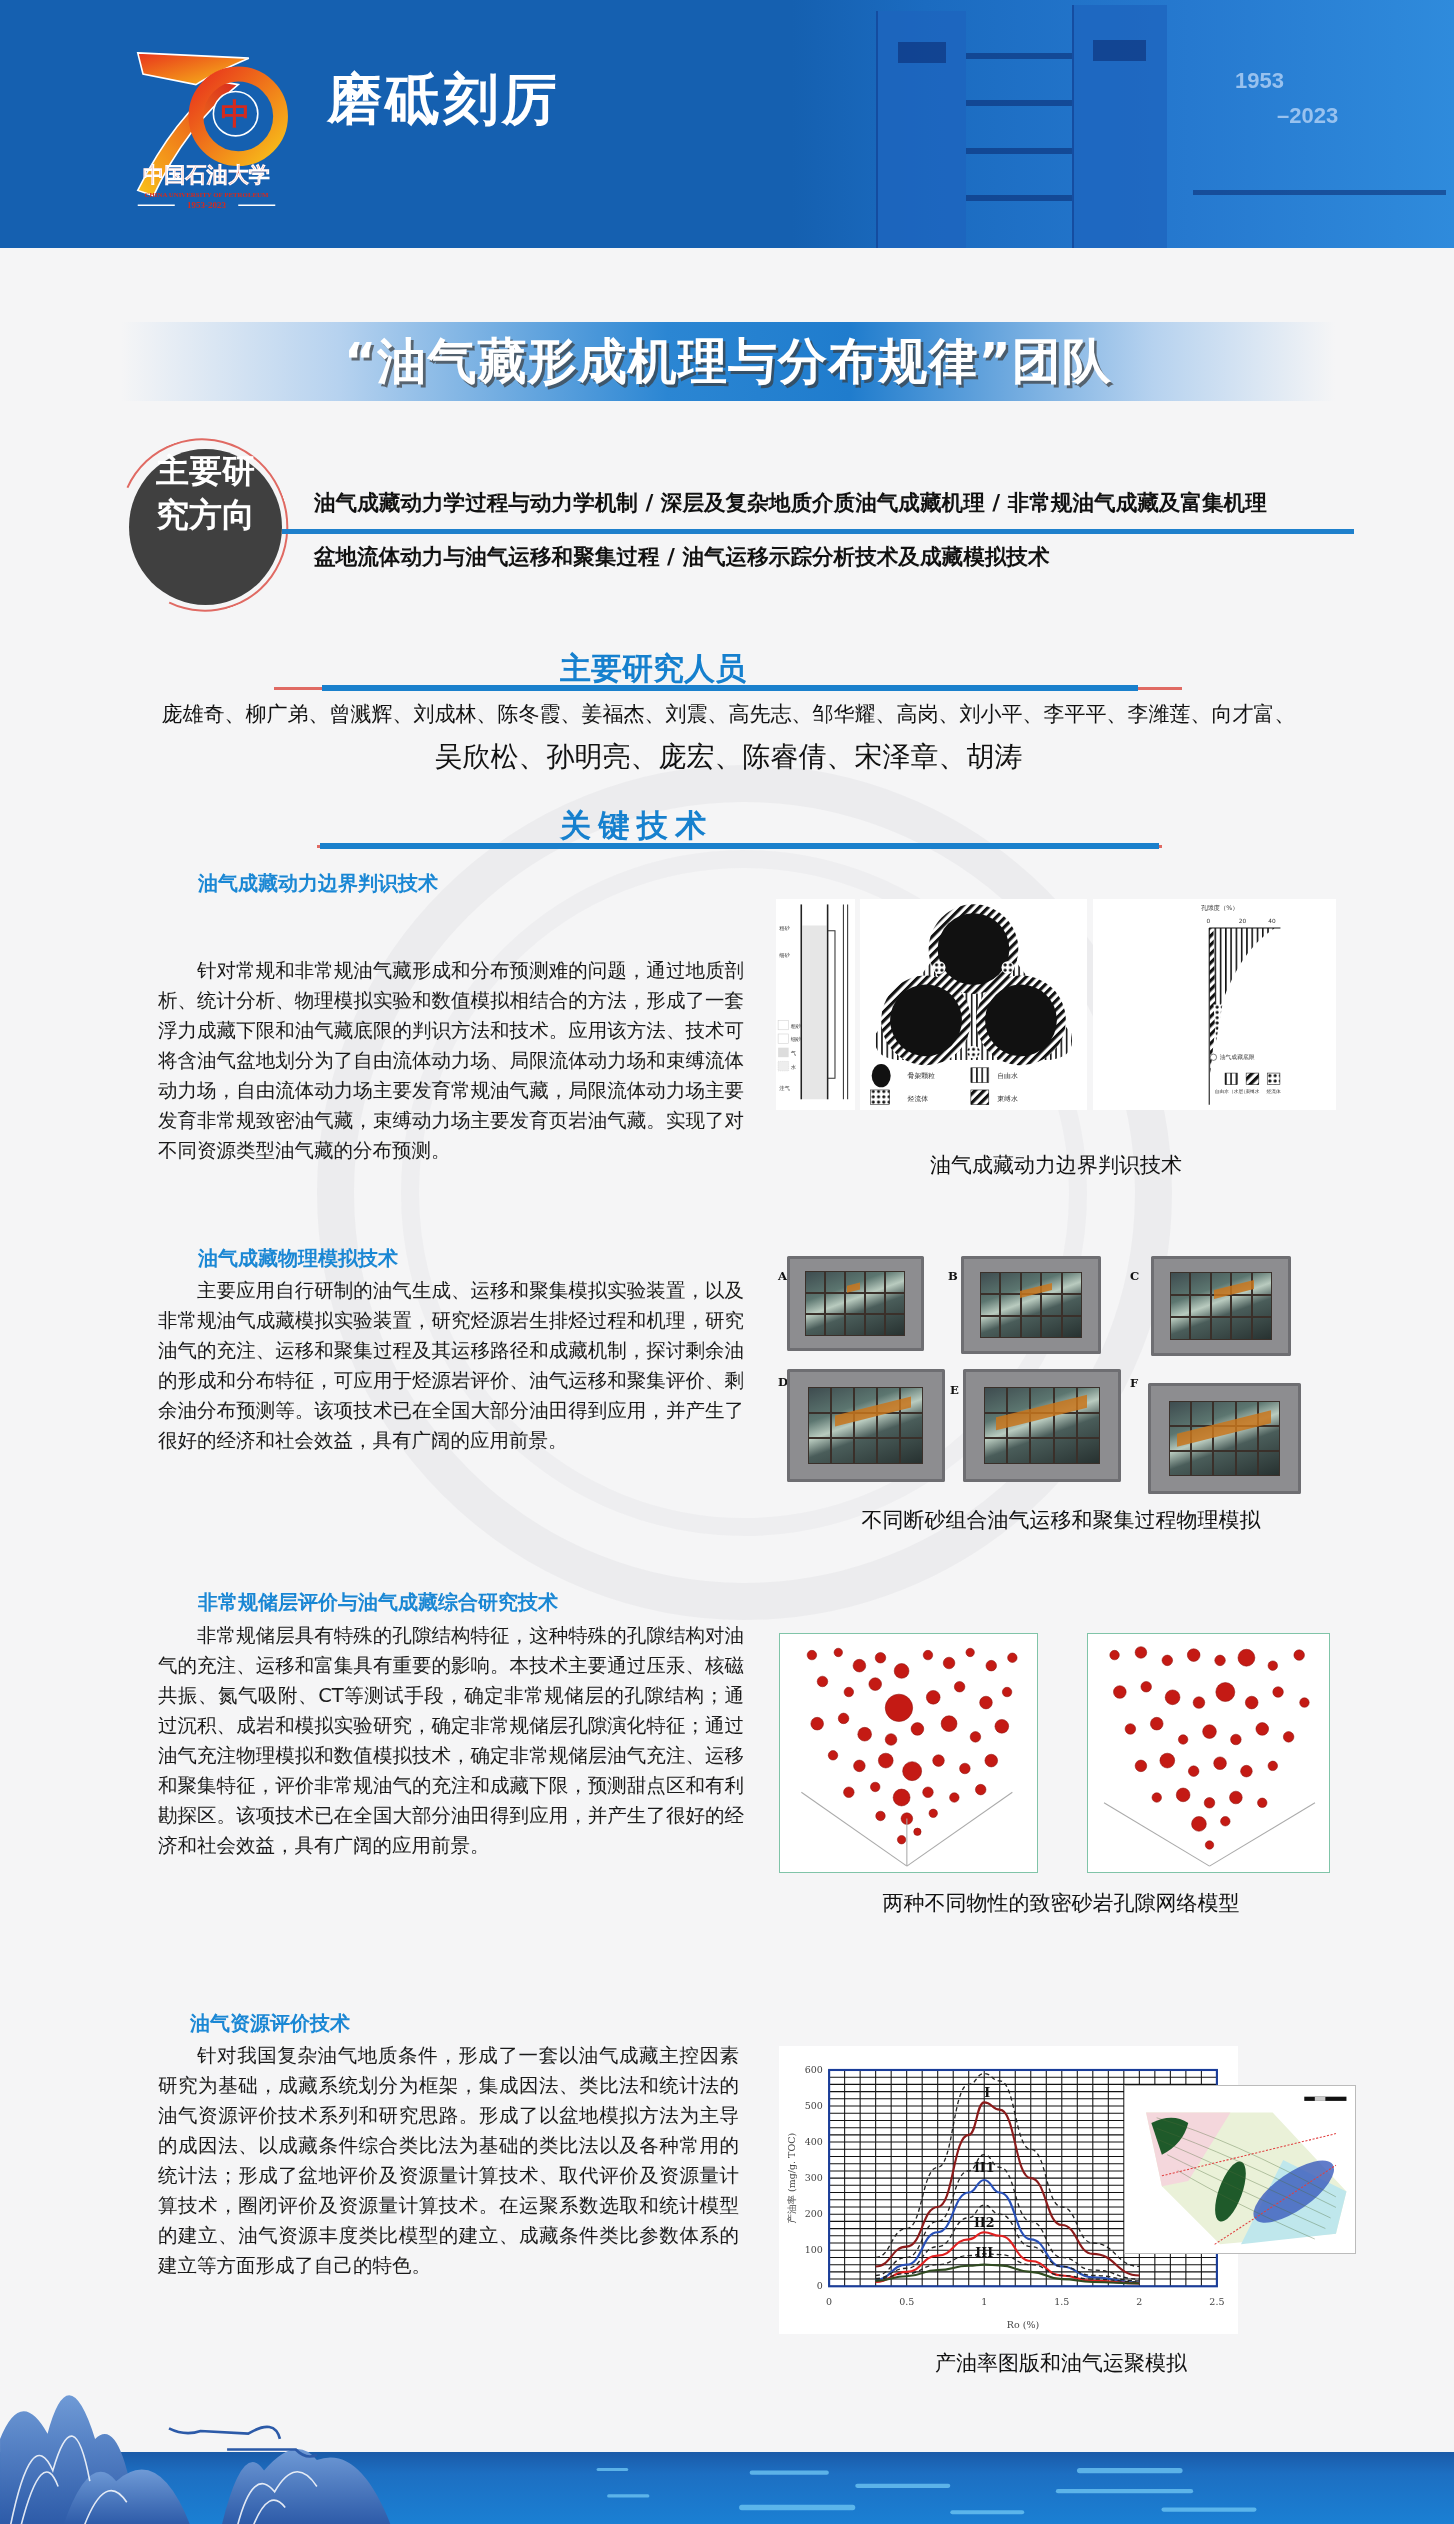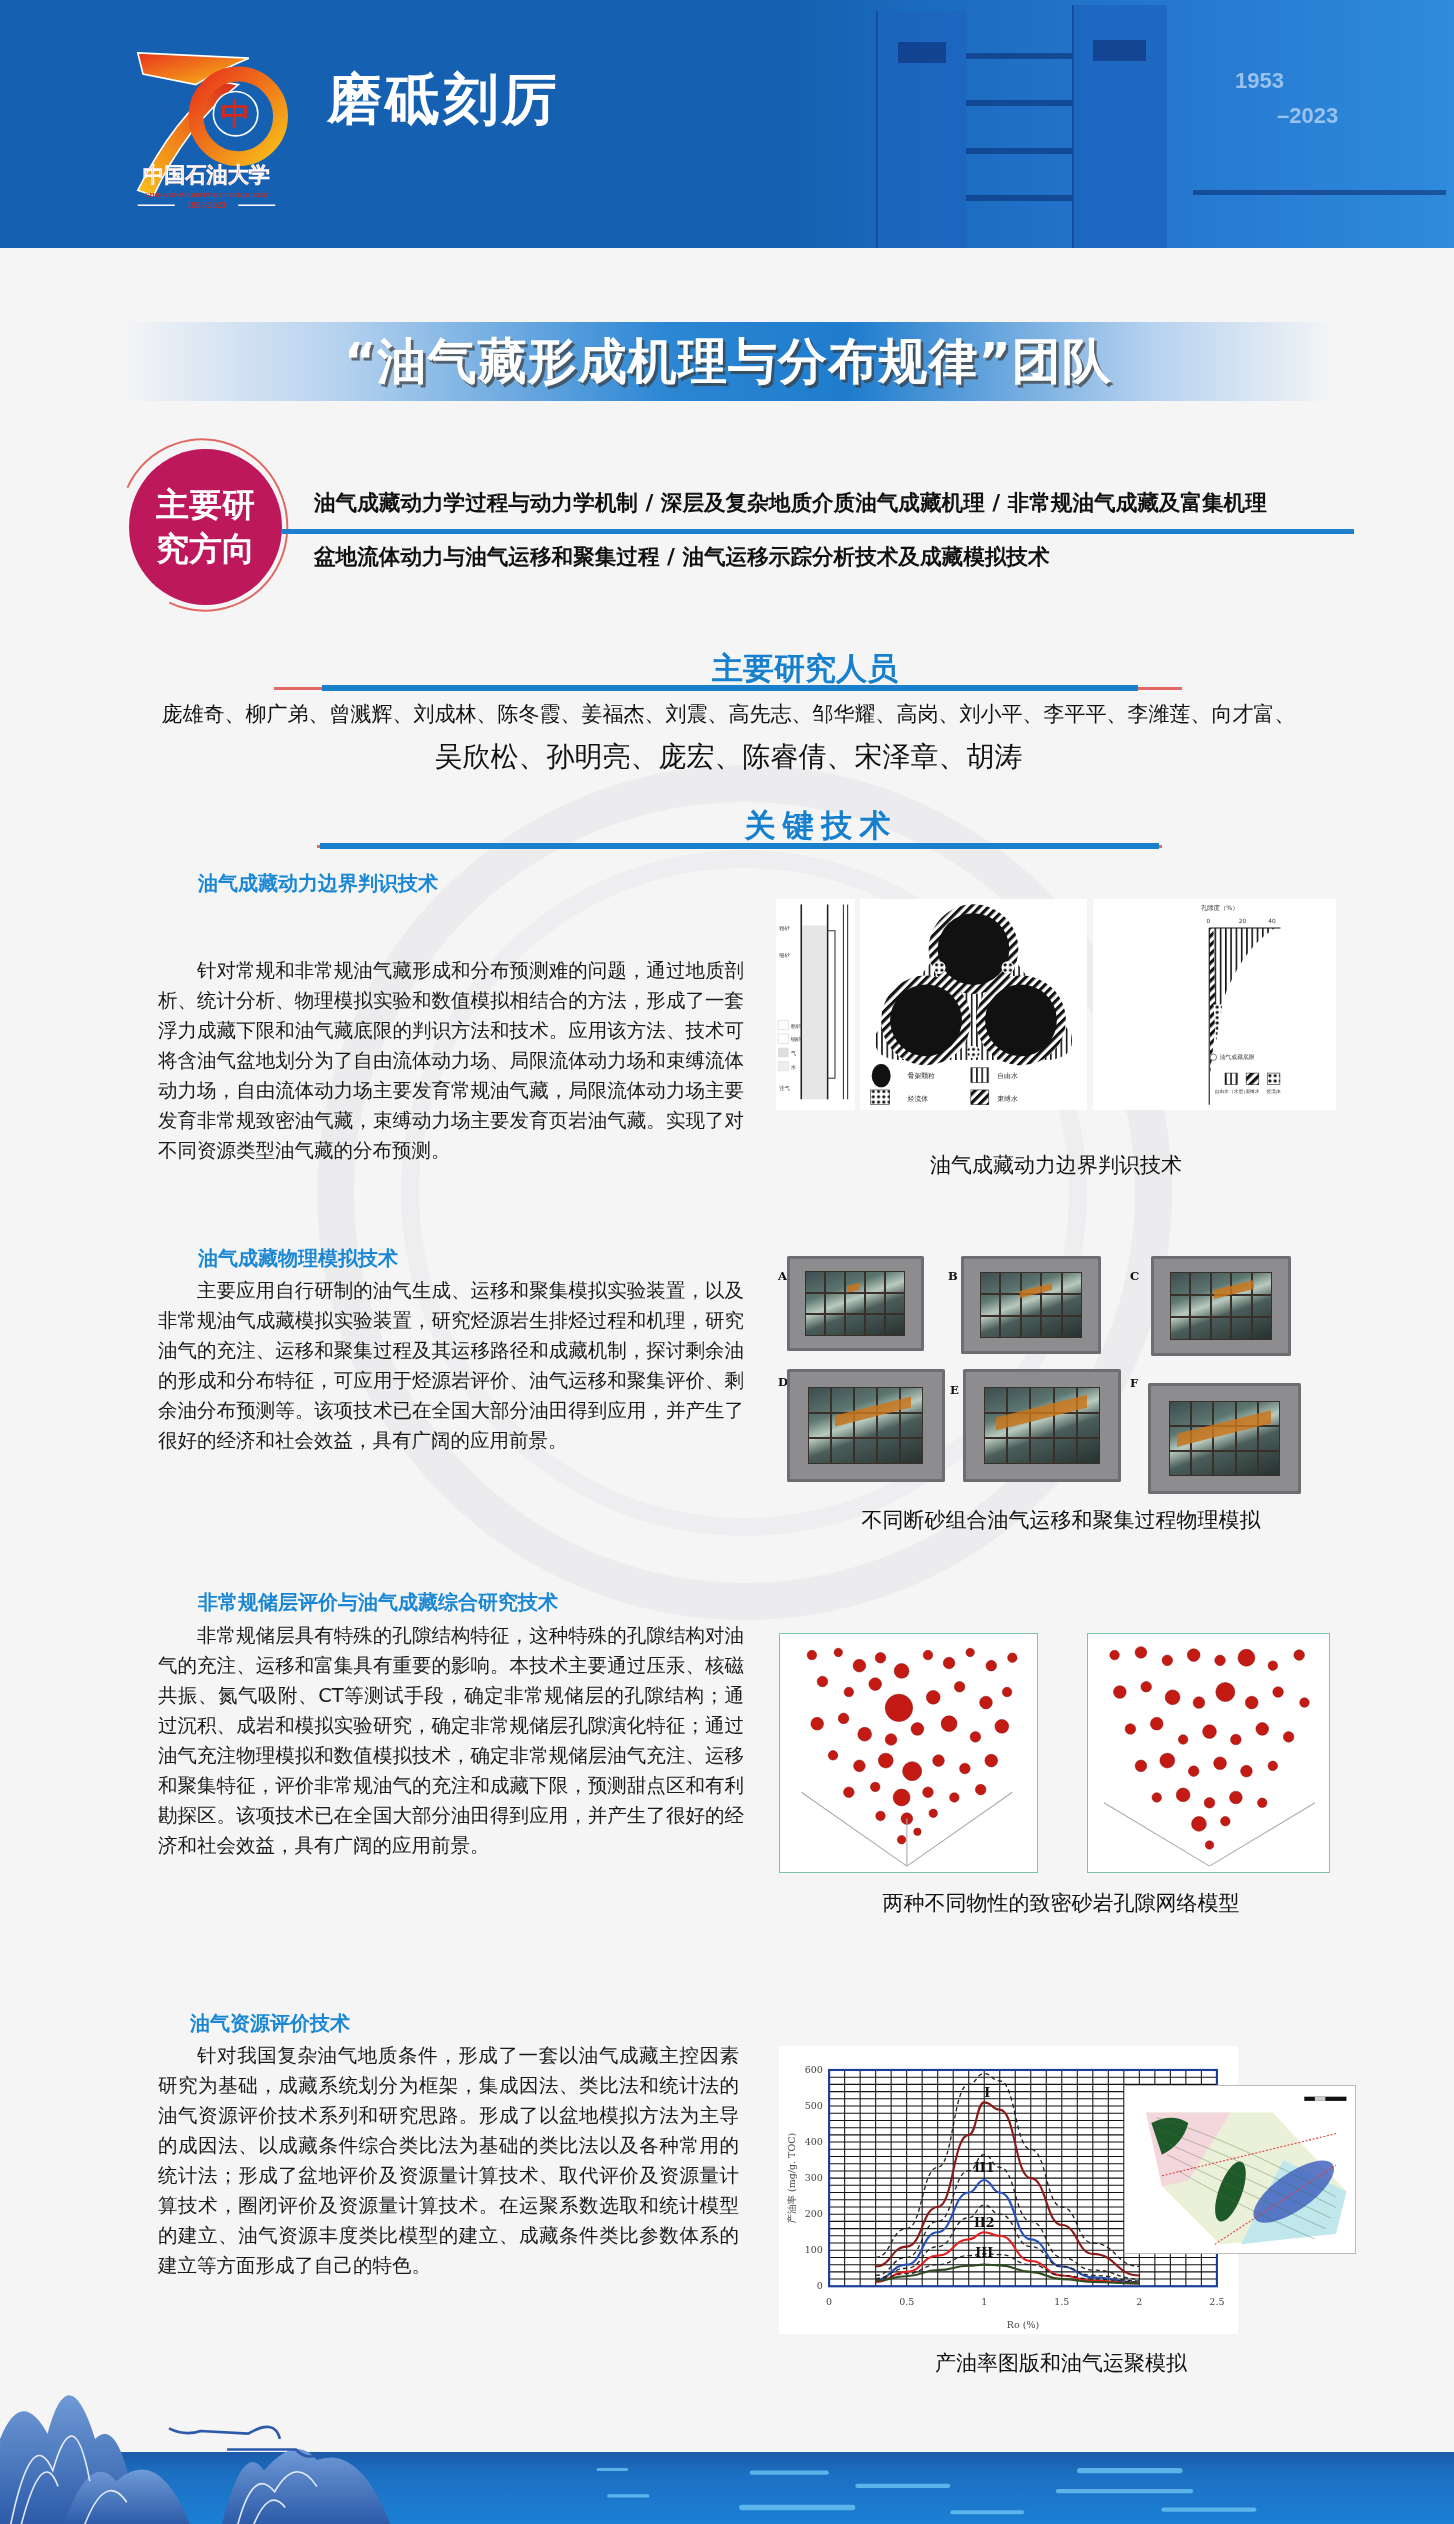--- a/index.html
+++ b/index.html
@@ -21,28 +21,28 @@
 #years .y2{padding-left:42px}
 
 
 #title-banner{left:121px;top:322px;width:1214px;height:79px;
   background:linear-gradient(90deg,rgba(245,245,246,0) 0%,#b6d2ef 18%,#2b86d3 45%,#1f7ccd 60%,#b6d2ef 85%,rgba(245,245,246,0) 100%)}
 #team-title{left:0;top:0;width:1214px;text-align:center;color:#fff;font-weight:bold;font-size:49px;line-height:79px;
   text-shadow:2.6px 3.2px 0 rgba(60,60,60,.7);letter-spacing:1.1px}
 
 
 #dir-ring{left:119px;top:438px;width:169px;height:174px;border-radius:50%;border:2.6px solid #e06a63;border-left-color:transparent;transform:rotate(-20deg)}
-#dir-circle{left:129px;top:449px;width:153px;height:156px;border-radius:50%;background:#be185d;display:flex;align-items:center;justify-content:center}
+#dir-circle{left:129px;top:449px;width:153px;height:156px;border-radius:50%;background:#404040;display:flex;align-items:flex-start;justify-content:center}
 #dir-label{color:#fff;font-weight:bold;font-size:33px;line-height:44px;text-align:center;width:106px}
 #dir-line{left:282px;top:529px;width:1072px;height:4.8px;background:#1e80cc}
 #dir-l1{left:314px;top:488px;font-weight:bold;font-size:21.6px;color:#111;white-space:nowrap}
 #dir-l2{left:314px;top:542px;font-weight:bold;font-size:21.6px;color:#111;white-space:nowrap}
 
 
-.sec-head{text-align:right;color:#1680ce;font-weight:bold;font-size:31px}
+.sec-head{text-align:left;color:#1680ce;font-weight:bold;font-size:31px}
 .sec-bar{height:5.8px;background:#1a80cc}
 .sec-bar-red{height:2.6px;background:#e06a63}
 
 #people-title{left:560px;top:648px;width:338px}
 #people-red{left:274px;top:687px;width:908px}
 #people-bar{left:322px;top:685px;width:816px}
 #people-l1{left:111px;top:700px;width:1235px;text-align:center;font-size:21px;color:#111}
 #people-l2{left:111px;top:738px;width:1235px;text-align:center;font-size:28px;color:#111}
 
 #tech-title{left:560px;top:805px;width:338px;letter-spacing:7.4px}

